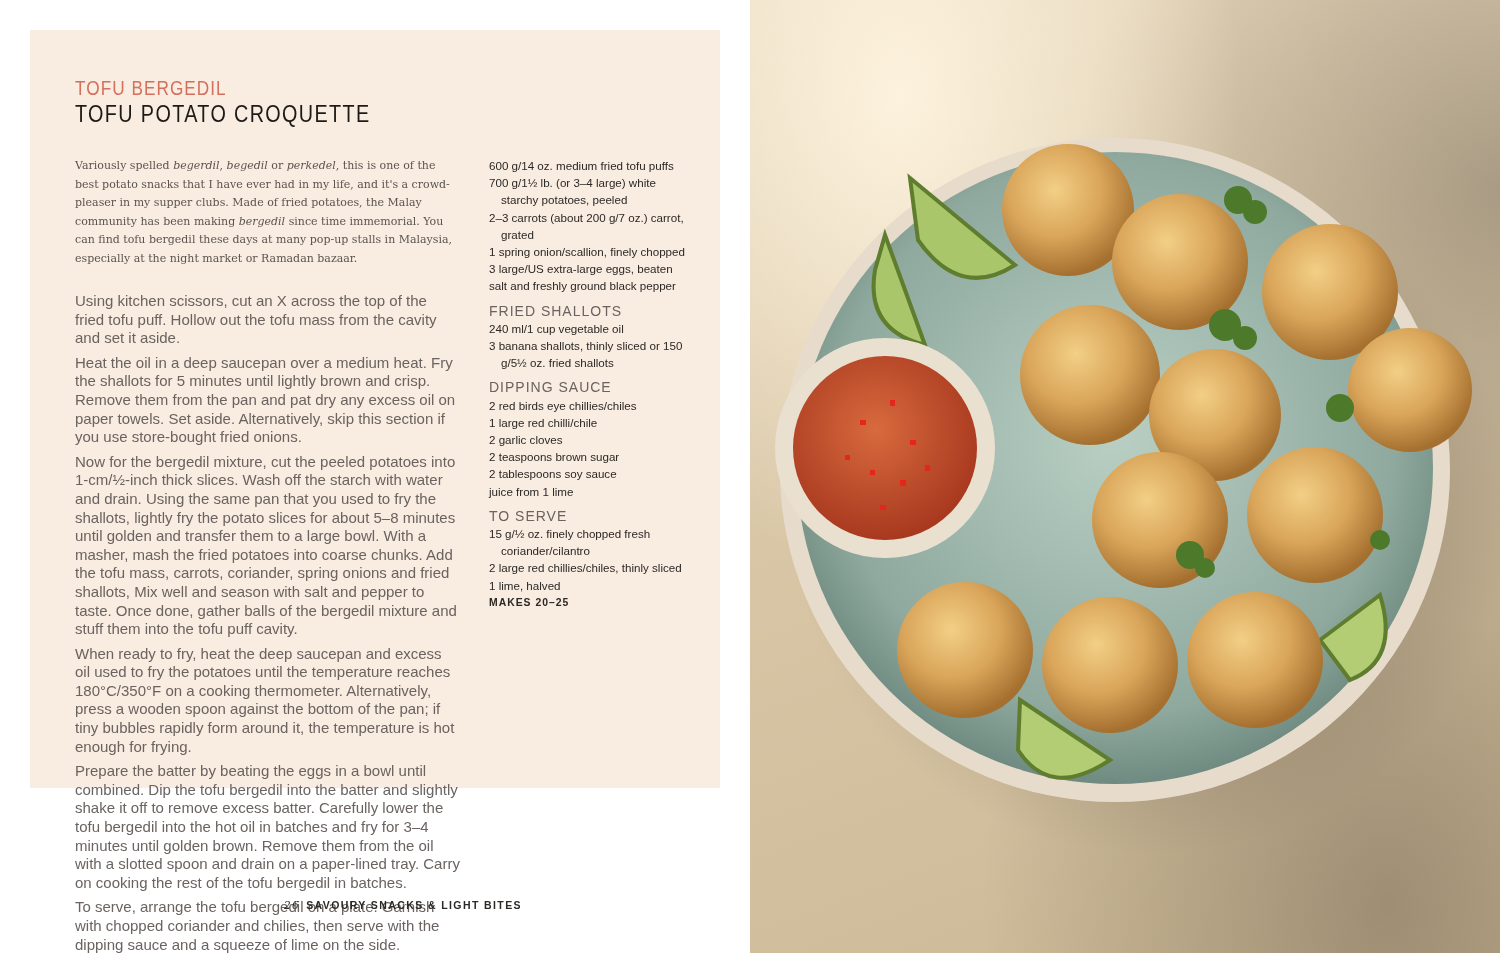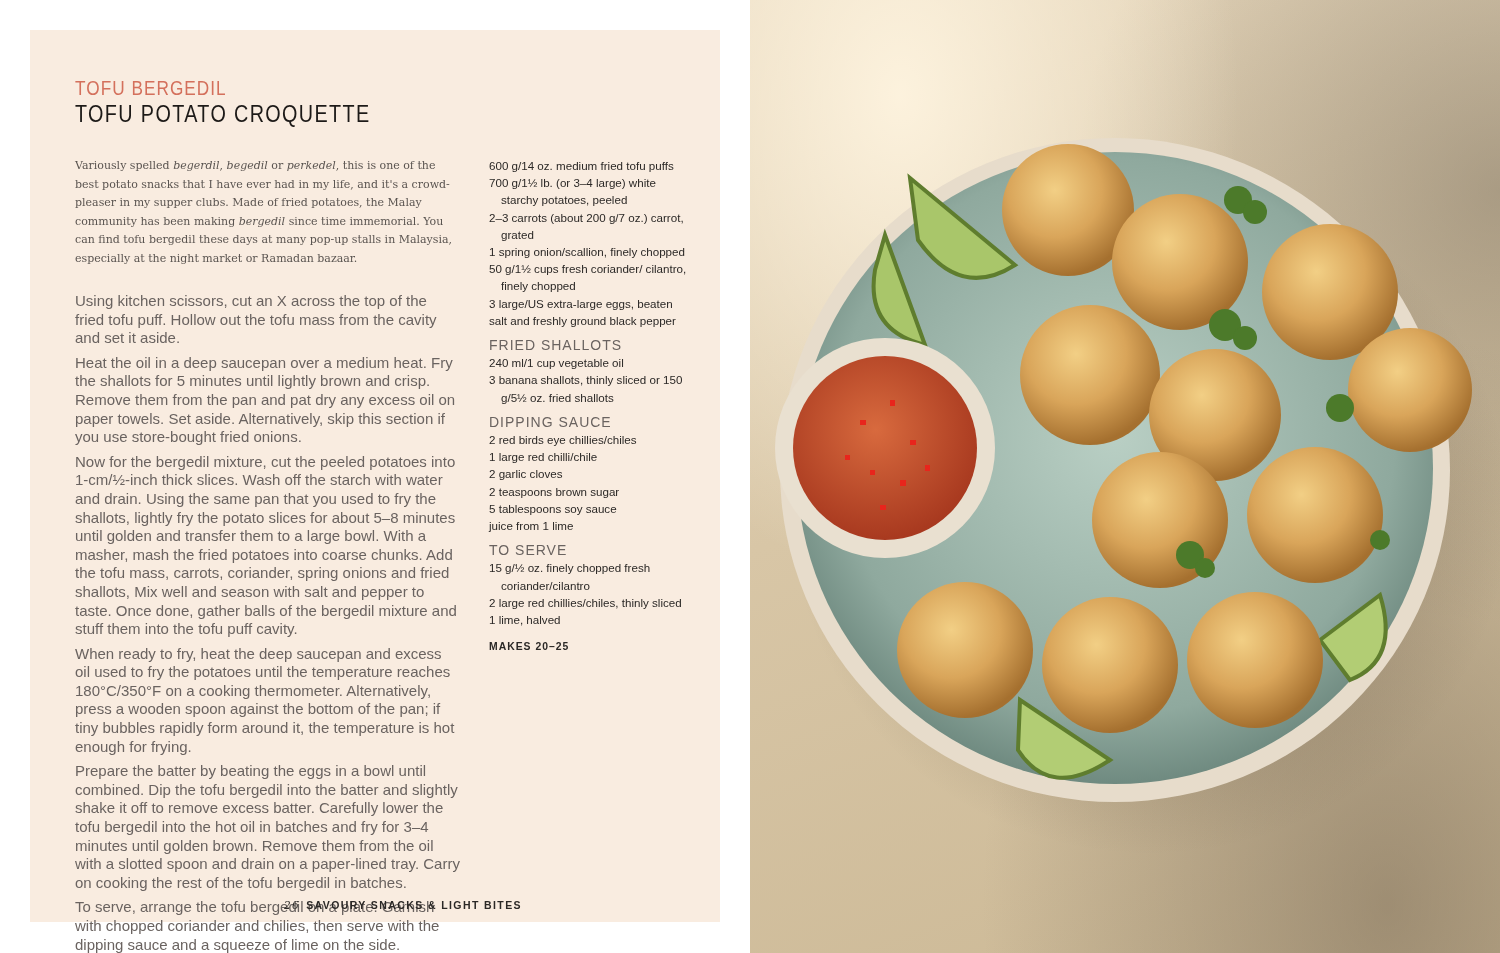--- a/index.html
+++ b/index.html
@@ -1,20 +1,20 @@
 <!DOCTYPE html>
 <html><head>
 <meta charset="utf-8">
 <style>
   html, body { margin: 0; padding: 0; }
   body {
     width: 1500px; height: 953px; background: #ffffff; position: relative; overflow: hidden;
   }
   .page-left {
-    position: absolute; left: 30px; top: 30px; width: 690px; height: 892px;
+    position: absolute; left: 30px; top: 30px; width: 690px; height: 758px;
     background: #f9ece0;
   }
   .title-native {
     position: absolute; left: 45px; top: 47px;
     font-family: "Liberation Sans", sans-serif; font-size: 20px; letter-spacing: 1.2px;
     color: #d4705c; font-weight: normal; transform: scaleX(0.86); transform-origin: left;
     white-space: nowrap;
   }
   .title-english {
     position: absolute; left: 45px; top: 71px;
@@ -33,21 +33,21 @@
   .method p { margin: 0 0 6px 0; }
   .ingredients {
     position: absolute; left: 459px; top: 127px; width: 200px;
     font-family: "Liberation Sans", sans-serif; font-size: 11.6px; line-height: 17.2px; color: #2b2826;
   }
   .ing-item { padding-left: 12px; text-indent: -12px; }
   .section-head {
     font-size: 14px; letter-spacing: 1px; color: #6a6360; margin-top: 8px; text-transform: uppercase;
   }
   .makes {
-    margin-top: 10px; font-weight: bold; font-size: 10.4px; letter-spacing: 1px; color: #2b2826;
+    margin-top: 0; font-weight: bold; font-size: 10.4px; letter-spacing: 1px; color: #2b2826;
   }
   .footer {
     position: absolute; left: 254px; top: 869px;
     font-family: "Liberation Sans", sans-serif; font-size: 10.5px; letter-spacing: 1.4px; color: #2b2826;
     white-space: nowrap; font-weight: bold;
   }
   .footer .pg { font-family: "DejaVu Serif", serif; font-style: italic; font-weight: normal; margin-right: 6px; }
   .photo {
     position: absolute; left: 750px; top: 0; width: 750px; height: 953px; overflow: hidden;
     background:
@@ -75,34 +75,33 @@
     <p>When ready to fry, heat the deep saucepan and excess oil used to fry the potatoes until the temperature reaches 180°C/350°F on a cooking thermometer. Alternatively, press a wooden spoon against the bottom of the pan; if tiny bubbles rapidly form around it, the temperature is hot enough for frying.</p>
     <p>Prepare the batter by beating the eggs in a bowl until combined. Dip the tofu bergedil into the batter and slightly shake it off to remove excess batter. Carefully lower the tofu bergedil into the hot oil in batches and fry for 3–4 minutes until golden brown. Remove them from the oil with a slotted spoon and drain on a paper-lined tray. Carry on cooking the rest of the tofu bergedil in batches.</p>
     <p>To serve, arrange the tofu bergedil on a plate. Garnish with chopped coriander and chilies, then serve with the dipping sauce and a squeeze of lime on the side.</p>
   </div>
 
   <div class="ingredients">
     <div class="ing-item">600 g/14 oz. medium fried tofu puffs</div>
     <div class="ing-item">700 g/1½ lb. (or 3–4 large) white starchy potatoes, peeled</div>
     <div class="ing-item">2–3 carrots (about 200 g/7 oz.) carrot, grated</div>
     <div class="ing-item">1 spring onion/scallion, finely chopped</div>
-    <div class="ing-item">50 g/1½ cups fresh coriander/ cilantro, finely chopped</div>
     <div class="ing-item">3 large/US extra-large eggs, beaten</div>
     <div class="ing-item">salt and freshly ground black pepper</div>
 
     <div class="section-head">FRIED SHALLOTS</div>
     <div class="ing-item">240 ml/1 cup vegetable oil</div>
     <div class="ing-item">3 banana shallots, thinly sliced or 150 g/5½ oz. fried shallots</div>
 
     <div class="section-head">DIPPING SAUCE</div>
     <div class="ing-item">2 red birds eye chillies/chiles</div>
     <div class="ing-item">1 large red chilli/chile</div>
     <div class="ing-item">2 garlic cloves</div>
     <div class="ing-item">2 teaspoons brown sugar</div>
-    <div class="ing-item">5 tablespoons soy sauce</div>
+    <div class="ing-item">2 tablespoons soy sauce</div>
     <div class="ing-item">juice from 1 lime</div>
 
     <div class="section-head">TO SERVE</div>
     <div class="ing-item">15 g/½ oz. finely chopped fresh coriander/cilantro</div>
     <div class="ing-item">2 large red chillies/chiles, thinly sliced</div>
     <div class="ing-item">1 lime, halved</div>
 
     <div class="makes">MAKES 20–25</div>
   </div>
 

